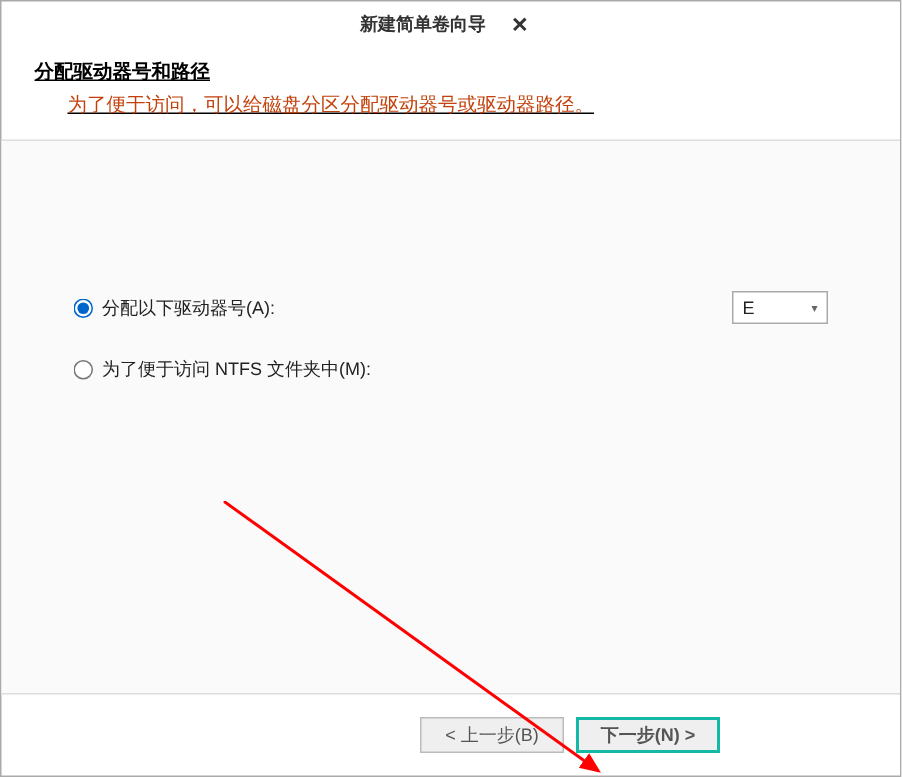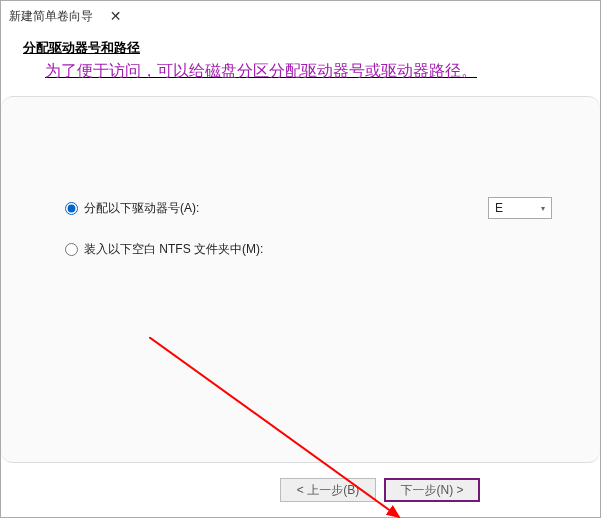--- a/index.html
+++ b/index.html
@@ -1,35 +1,35 @@
 <!DOCTYPE html>
 <html><head>
 <meta charset="utf-8">
 <style>
 * { box-sizing: border-box; margin: 0; padding: 0; font-family: "Microsoft YaHei", "Segoe UI", sans-serif; }
 body { background: #eee; }
 .window { width: 601px; height: 518px; background: #fff; border: 1px solid #aaa; display: flex; flex-direction: column; position: relative; }
-.titlebar { height: 30px; display: flex; align-items: center; justify-content: flex-start; padding-left: 8px; font-size: 12px; color: #333; }
+.titlebar { height: 30px; display: flex; align-items: center; justify-content: center; padding-left: 8px; font-size: 12px; color: #333; font-weight: bold; }
 .titlebar .close { width: 45px; height: 30px; display: flex; align-items: center; justify-content: center; font-size: 14px; color: #333; }
 .header { padding: 8px 22px 14px 22px; text-decoration: underline; }
 .header .hl { font-size: 13px; font-weight: 600; color: #000; }
-.header .sub { font-size: 16px; color: #a21caf; margin-top: 4px; padding-left: 22px; }
-.body { flex: 1; border-top: 1px solid #ddd; border-bottom: 1px solid #ddd; background: #fafafa; padding: 100px 48px 0 64px; position: relative; border-radius: 12px; }
+.header .sub { font-size: 13px; color: #c2410c; margin-top: 4px; padding-left: 22px; }
+.body { flex: 1; border-top: 1px solid #ddd; border-bottom: 1px solid #ddd; background: #fafafa; padding: 100px 48px 0 48px; position: relative; }
 .row { display: flex; align-items: center; margin-bottom: 22px; font-size: 12px; color: #222; }
 .row input[type="radio"] { width: 13px; height: 13px; margin-right: 6px; accent-color: #0066cc; }
 .row label { flex: 1; }
 .select { margin-left: auto; width: 64px; height: 22px; border: 1px solid #aaa; background: #fff; display: flex; align-items: center; justify-content: space-between; padding: 0 6px; font-size: 12px; }
 .select .arrow { font-size: 8px; color: #666; }
 .path-row { display: flex; align-items: center; margin-left: 24px; margin-bottom: 28px; gap: 14px; }
 .path-row input[type="text"] { width: 268px; height: 24px; border: 1px solid #aaa; background: #fff; padding: 0 4px; font-size: 12px; }
 .btn { min-width: 88px; height: 24px; background: #efefef; border: 1px solid #bbb; font-size: 12px; color: #555; padding: 0 10px; display: inline-flex; align-items: center; justify-content: center; }
 .btn.disabled { color: #999; background: #f3f3f3; border-color: #ccc; }
 .footer { height: 54px; display: flex; align-items: center; justify-content: flex-end; padding: 0 16px; gap: 8px; }
 .footer .btn { min-width: 96px; }
-.footer .primary { border: 2px solid #701a75; }
+.footer .primary { border: 2px solid #14b8a6; font-weight: bold; }
 .footer .ghost { opacity: 0; min-width: 96px; }
 .arrow-annot { position: absolute; pointer-events: none; }
 </style>
 </head>
 <body>
 
 <div class="window">
 
   <div class="titlebar">
     <span>新建简单卷向导</span>
@@ -49,21 +49,21 @@
       <input type="radio" name="opt" checked="" style="">
       <label>分配以下驱动器号(A):</label>
       <div class="select">
         <span>E</span>
         <span class="arrow">▾</span>
       </div>
     </div>
 
     <div class="row" style="margin-bottom:10px;">
       <input type="radio" name="opt" style="">
-      <label>装入以下空白 NTFS 文件夹中(M):</label>
+      <label>为了便于访问 NTFS 文件夹中(M):</label>
     </div>
 
 
 
     <svg class="arrow-annot" style="left:148px; top:240px;" width="320" height="210">
       <defs>
           <marker id="ah" markerWidth="8" markerHeight="8" refX="6" refY="3" orient="auto">
             <path d="M0,0 L7,3 L0,6 Z" fill="#ff0000"></path>
           </marker>
         </defs>

